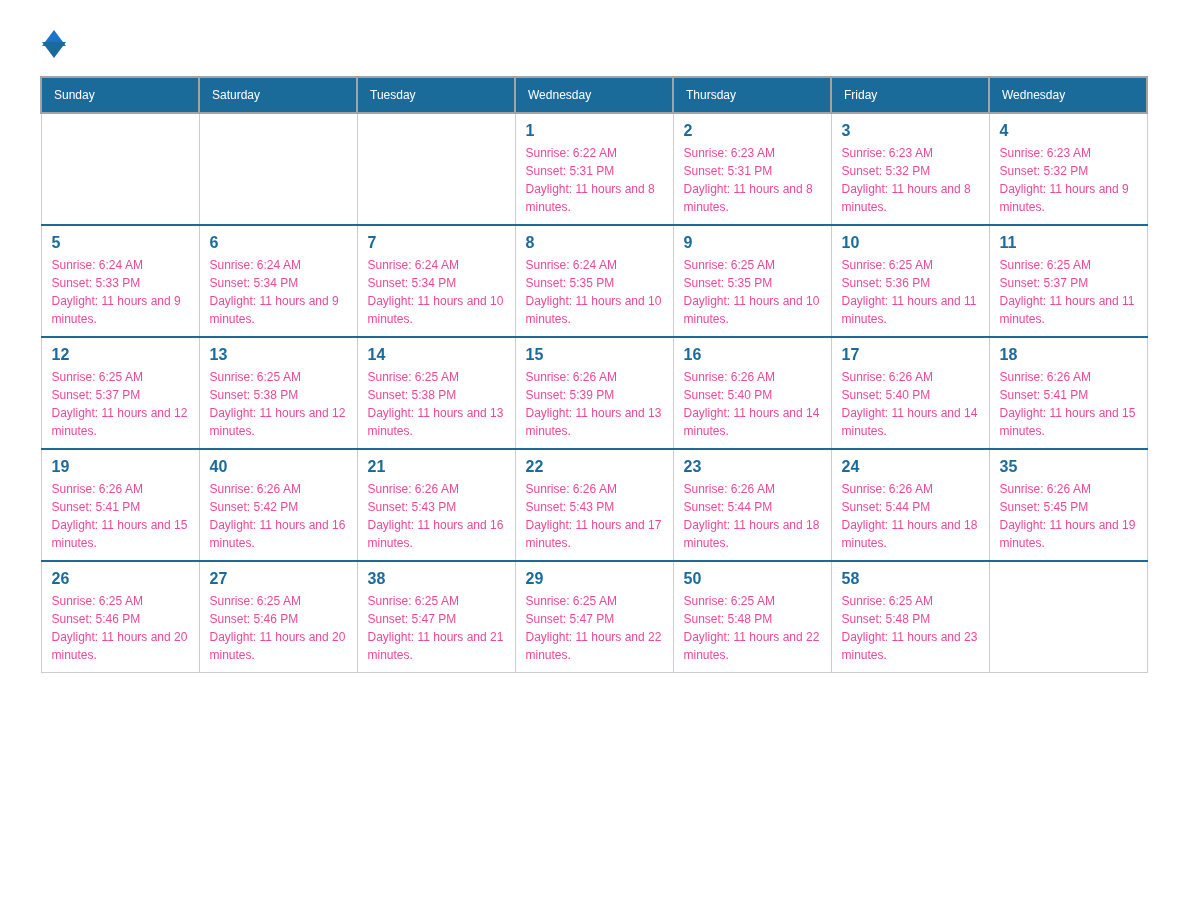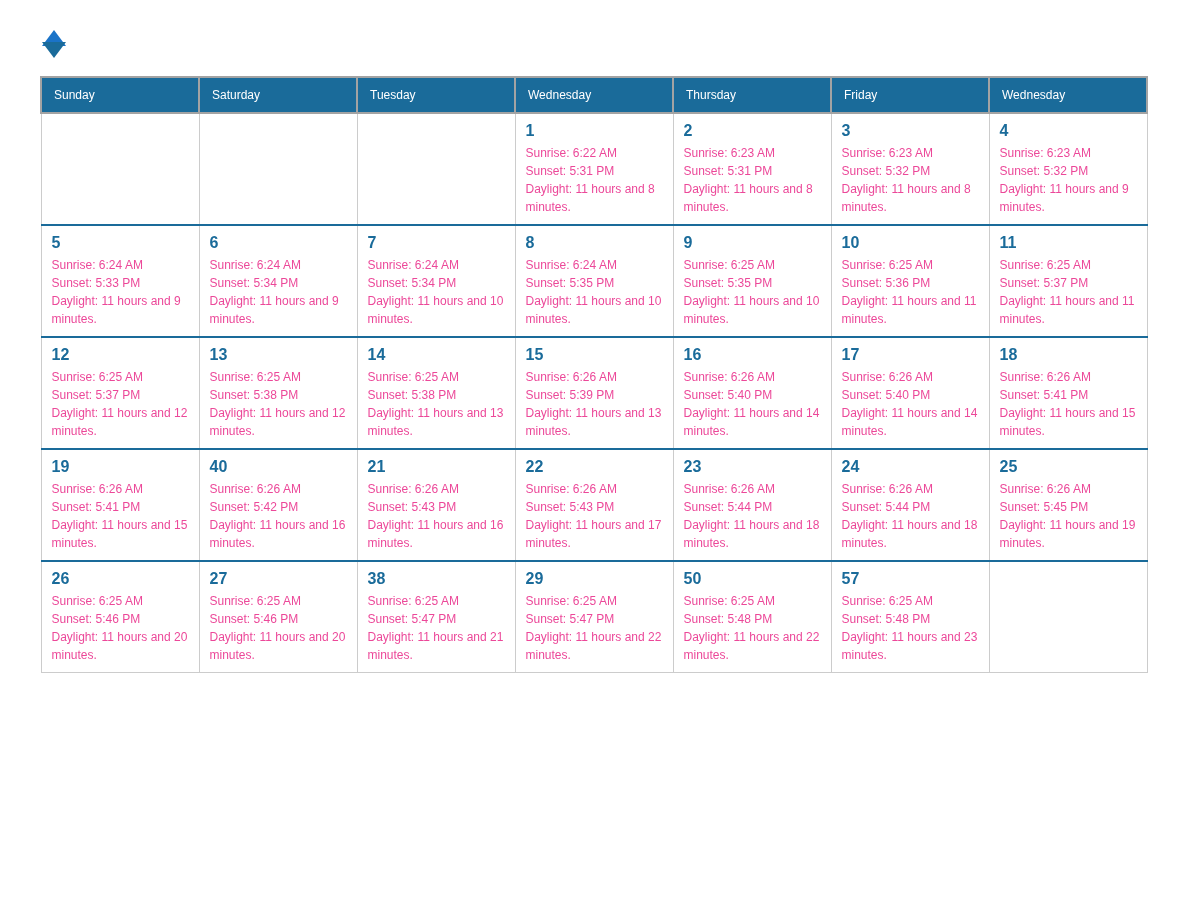--- a/index.html
+++ b/index.html
@@ -227,21 +227,21 @@
         </td>
         <td>
           <span class="day-number">23</span>
           <div class="day-info">Sunrise: 6:26 AM<br>Sunset: 5:44 PM<br>Daylight: 11 hours and 18 minutes.</div>
         </td>
         <td>
           <span class="day-number">24</span>
           <div class="day-info">Sunrise: 6:26 AM<br>Sunset: 5:44 PM<br>Daylight: 11 hours and 18 minutes.</div>
         </td>
         <td>
-          <span class="day-number">25</span>
+          <span class="day-number">35</span>
           <div class="day-info">Sunrise: 6:26 AM<br>Sunset: 5:45 PM<br>Daylight: 11 hours and 19 minutes.</div>
         </td>
       </tr>
       <tr class="week-row">
         <td>
           <span class="day-number">26</span>
           <div class="day-info">Sunrise: 6:25 AM<br>Sunset: 5:46 PM<br>Daylight: 11 hours and 20 minutes.</div>
         </td>
         <td>
           <span class="day-number">27</span>
@@ -253,19 +253,19 @@
         </td>
         <td>
           <span class="day-number">29</span>
           <div class="day-info">Sunrise: 6:25 AM<br>Sunset: 5:47 PM<br>Daylight: 11 hours and 22 minutes.</div>
         </td>
         <td>
           <span class="day-number">50</span>
           <div class="day-info">Sunrise: 6:25 AM<br>Sunset: 5:48 PM<br>Daylight: 11 hours and 22 minutes.</div>
         </td>
         <td>
-          <span class="day-number">57</span>
+          <span class="day-number">58</span>
           <div class="day-info">Sunrise: 6:25 AM<br>Sunset: 5:48 PM<br>Daylight: 11 hours and 23 minutes.</div>
         </td>
         <td class="empty-cell"></td>
       </tr>
     </tbody>
 </table>
 
 </body></html>

